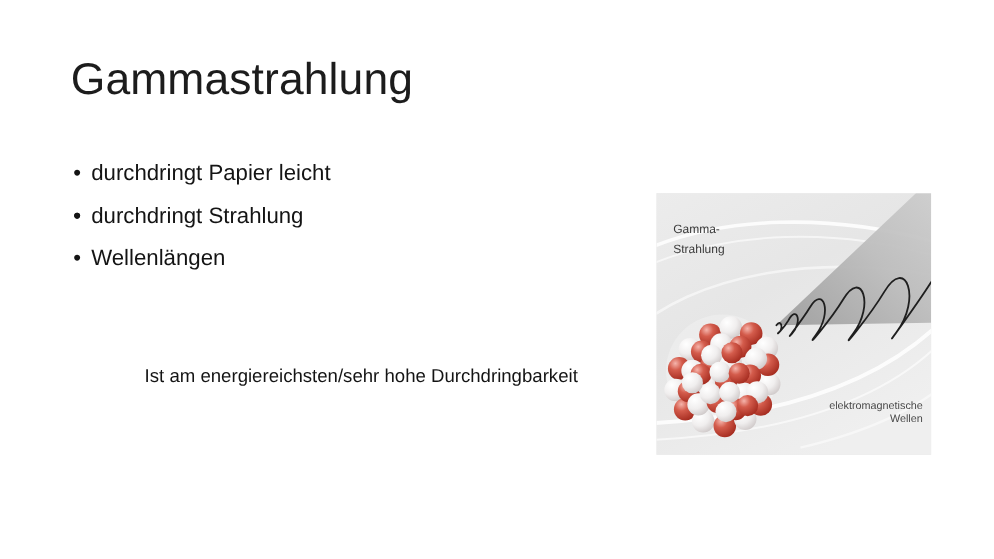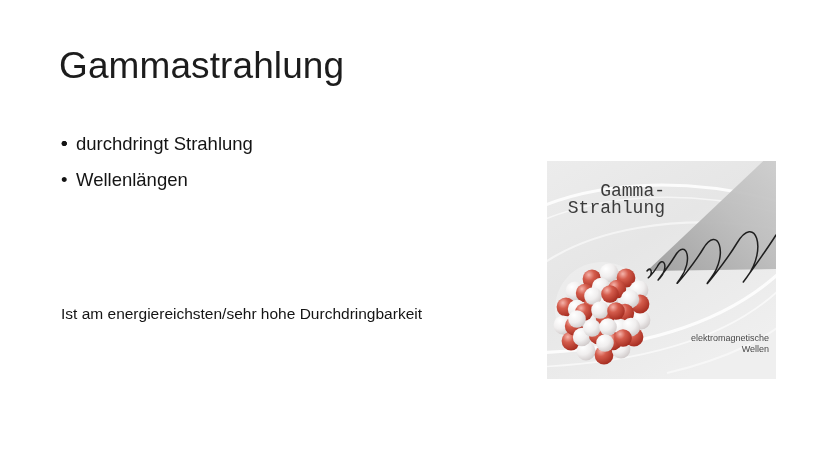--- a/index.html
+++ b/index.html
@@ -62,20 +62,21 @@
     line-height: 35.5px;
     color: #141414;
   }
 
   
   .para-block {
     position: absolute;
     left: 61px;
     top: 298px;
     width: 480px;
+    text-align: center;
   }
   .para-line {
     font-size: 15.5px;
     color: #141414;
     line-height: 32px;
     white-space: nowrap;
   }
 
   
   .picture {
@@ -92,25 +93,24 @@
     left: 0; top: 0;
     width: 229px;
     height: 218px;
     display: block;
   }
   .pic-label-gamma {
     position: absolute;
     left: 14px;
     top: 22px;
     width: 104px;
-    text-align: right;
-    font-size: 18px;
+    text-align: left;
+    font-size: 10px;
     line-height: 17px;
     color: #3a3a3a;
-    font-family: Liberation Mono, monospace;
   }
   .pic-label-em {
     position: absolute;
     left: 110px;
     top: 172px;
     width: 112px;
     text-align: right;
     font-size: 9px;
     line-height: 11px;
     color: #4a4a4a;
@@ -119,20 +119,21 @@
 </head>
 <body>
 
 <div class="slide">
 
   <div class="slide-title">Gammastrahlung</div>
 
   <ul class="bullet-list">
     <li class="bullet-item">
       <span class="bullet-dot">•</span>
+      <span>durchdringt Papier leicht</span>
     </li>
     <li class="bullet-item">
       <span class="bullet-dot">•</span>
     </li>
     <li class="bullet-item">
       <span class="bullet-dot">•</span>
       <span>durchdringt Strahlung</span>
     </li>
     <li class="bullet-item">
       <span class="bullet-dot">•</span>

